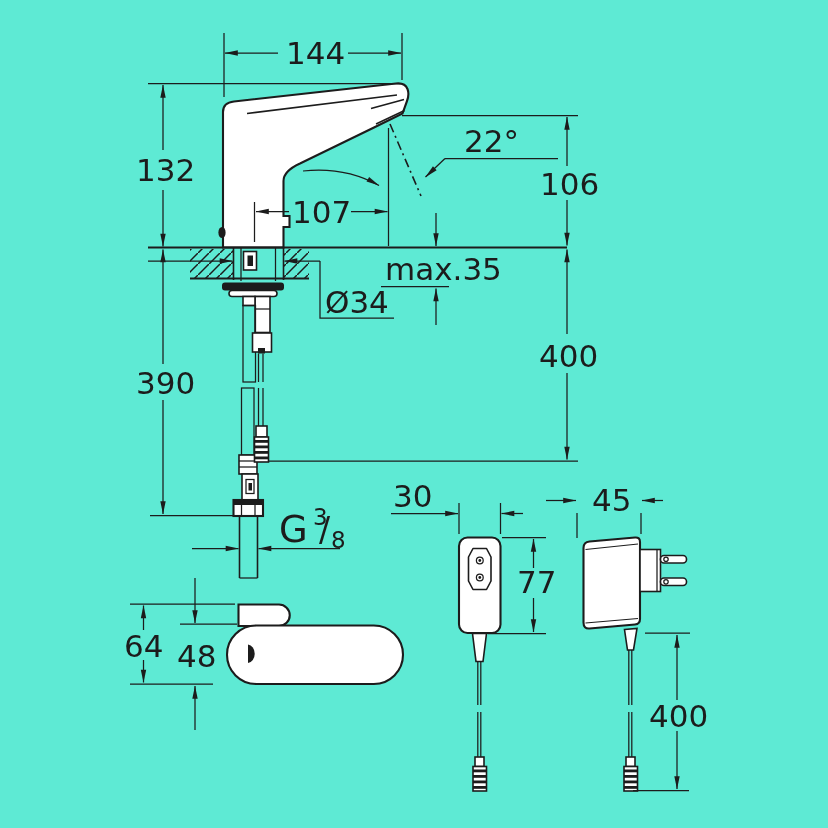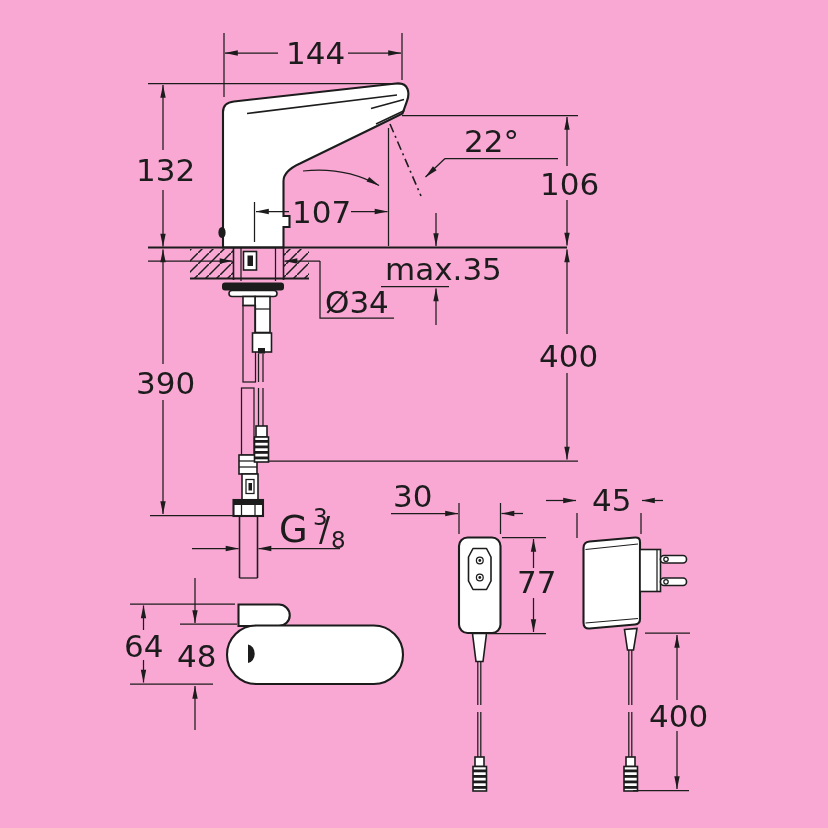--- a/index.html
+++ b/index.html
@@ -1,16 +1,16 @@
 <!DOCTYPE html>
 <html><head>
 <meta charset="utf-8">
 <style>
   html,body{margin:0;padding:0;background:#ffffff;}
-  .stage{position:relative;width:828px;height:828px;background:#f9a8d4;overflow:hidden;}
+  .stage{position:relative;width:828px;height:828px;background:#5eead4;overflow:hidden;}
   svg{display:block;}
   text{font-family:"DejaVu Sans","Liberation Sans",sans-serif;fill:#1c1c1c;}
   .dim{font-size:31px;}
   .dim-sm{font-size:23px;}
   .dim-g{font-size:37px;}
   .dim-slash{font-size:33px;}
   .ln{stroke:#1c1c1c;fill:none;}
   .w2{stroke-width:2.1;}
   .w15{stroke-width:1.6;}
   .w12{stroke-width:1.25;}

